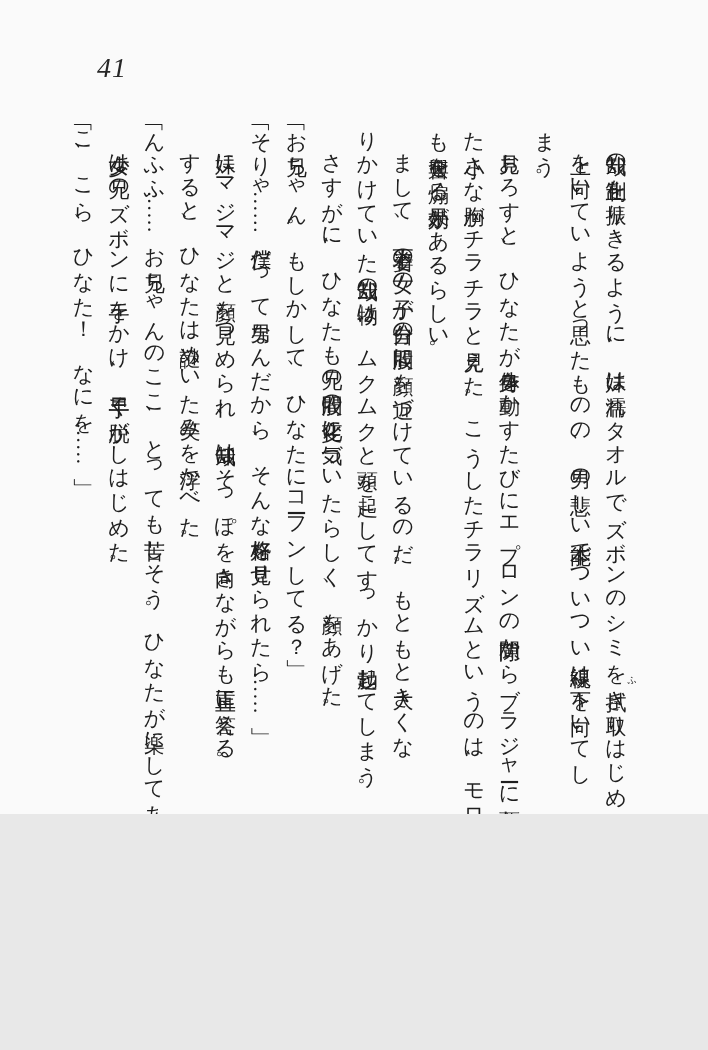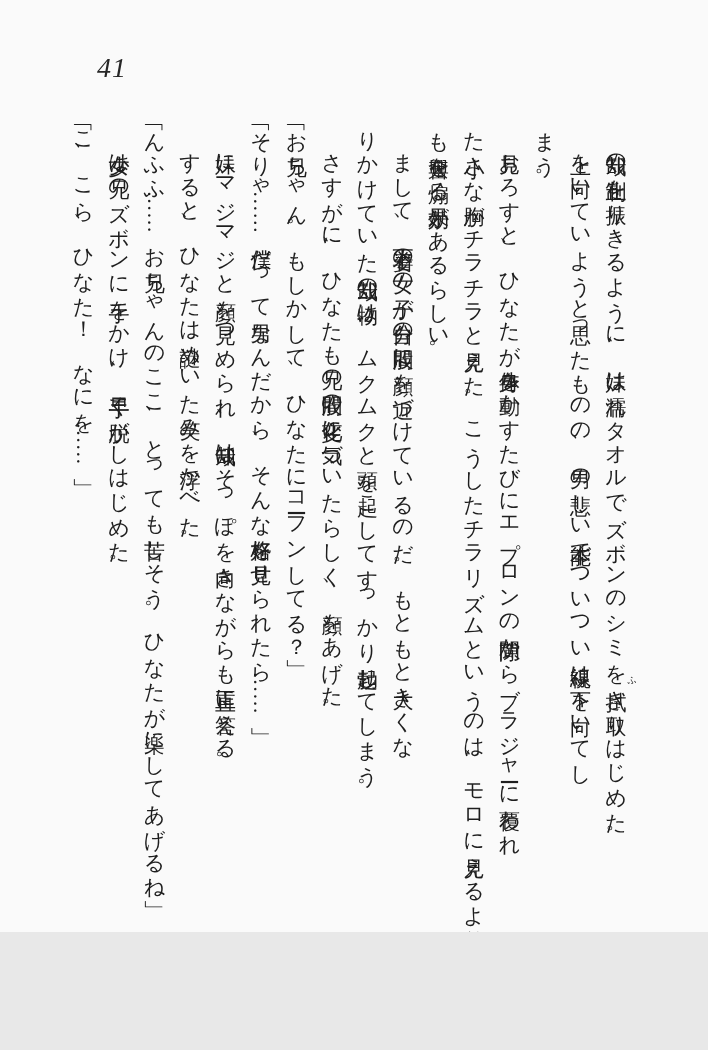--- a/index.html
+++ b/index.html
@@ -3,21 +3,21 @@
 <meta charset="utf-8">
 <style>
   html, body {
     margin: 0;
     padding: 0;
     background: #e8e8e8;
   }
   .page {
     position: relative;
     width: 708px;
-    height: 932px;
+    height: 814px;
     background: #fafafa;
     overflow: hidden;
     font-family: "Liberation Serif", "DejaVu Serif", serif;
   }
   .page-number {
     position: absolute;
     left: 97px;
     top: 52px;
     font-size: 28px;
     font-style: italic;

